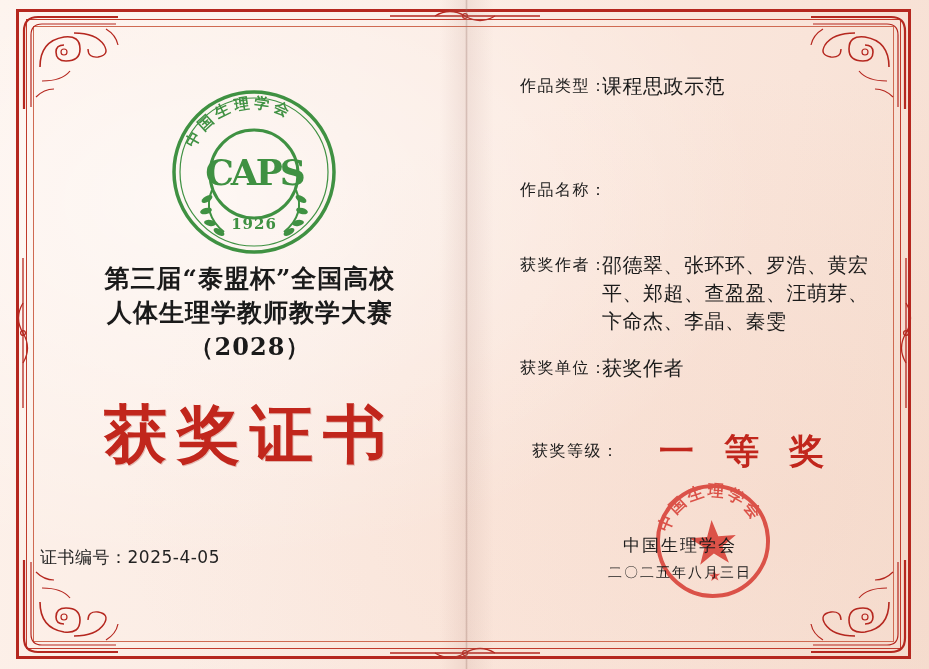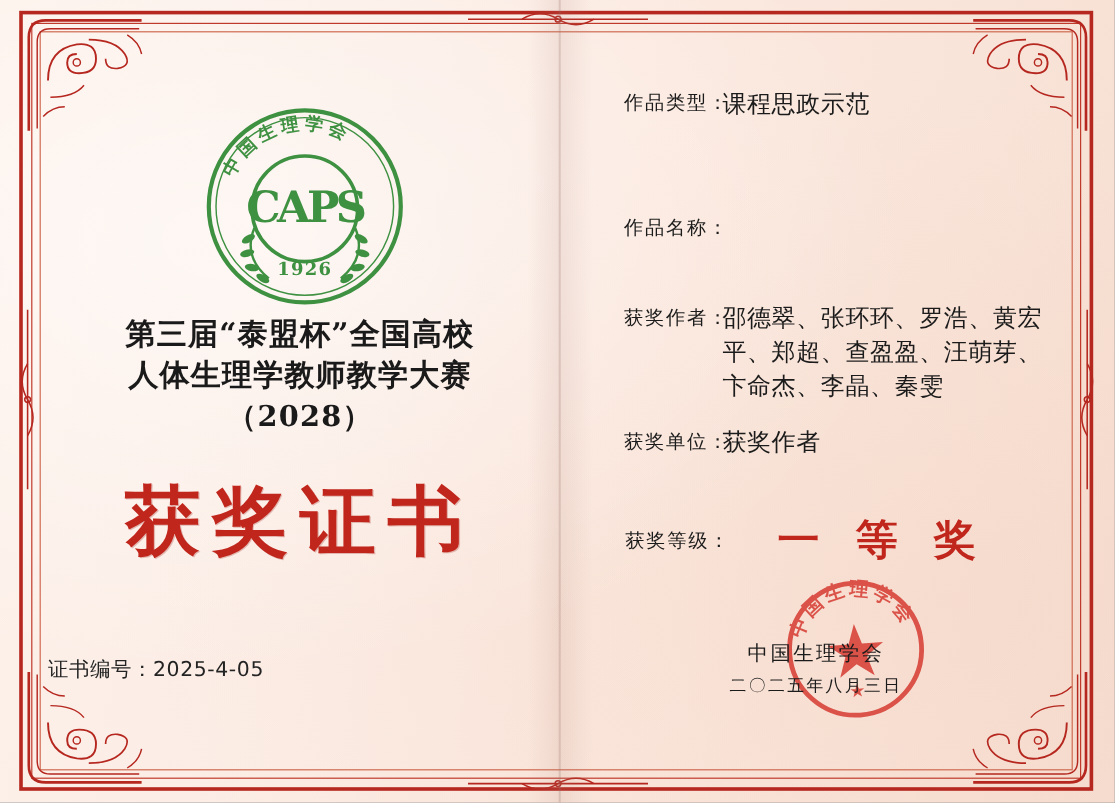--- a/index.html
+++ b/index.html
@@ -190,21 +190,21 @@
     max-width: 285px;
   }
 
   .f-type  { left: 30px; top: 38px; }
   .f-name  { left: 30px; top: 122px; margin-top: 20px; }
   .f-name .field-value { width: 285px; }
   .f-authors { left: 30px; top: 217px; }
   .f-authors .field-value { width: 285px; }
   .f-unit  { left: 30px; top: 320px; }
 
-  .f-grade { left: 31px; top: 394px; align-items: center; }
+  .f-grade { left: 42px; top: 394px; align-items: center; }
   .f-grade .field-label { line-height: 46px; }
   .f-grade .field-colon { line-height: 46px; }
   .grade-value {
     color: #c1261c;
     font-family: "DejaVu Serif", "Liberation Serif", serif;
     font-weight: bold;
     font-size: 35px;
     letter-spacing: 9px;
     line-height: 46px;
     margin-left: 45px;

